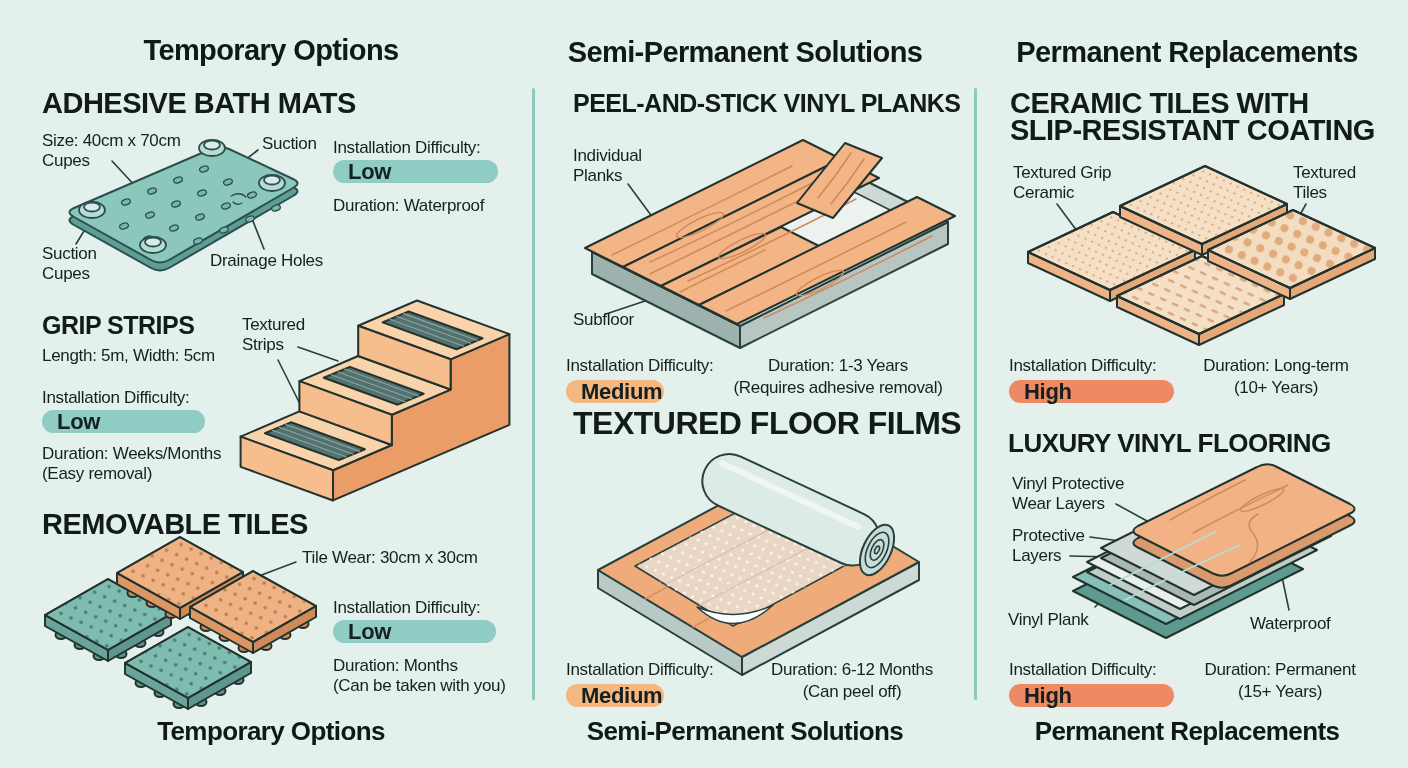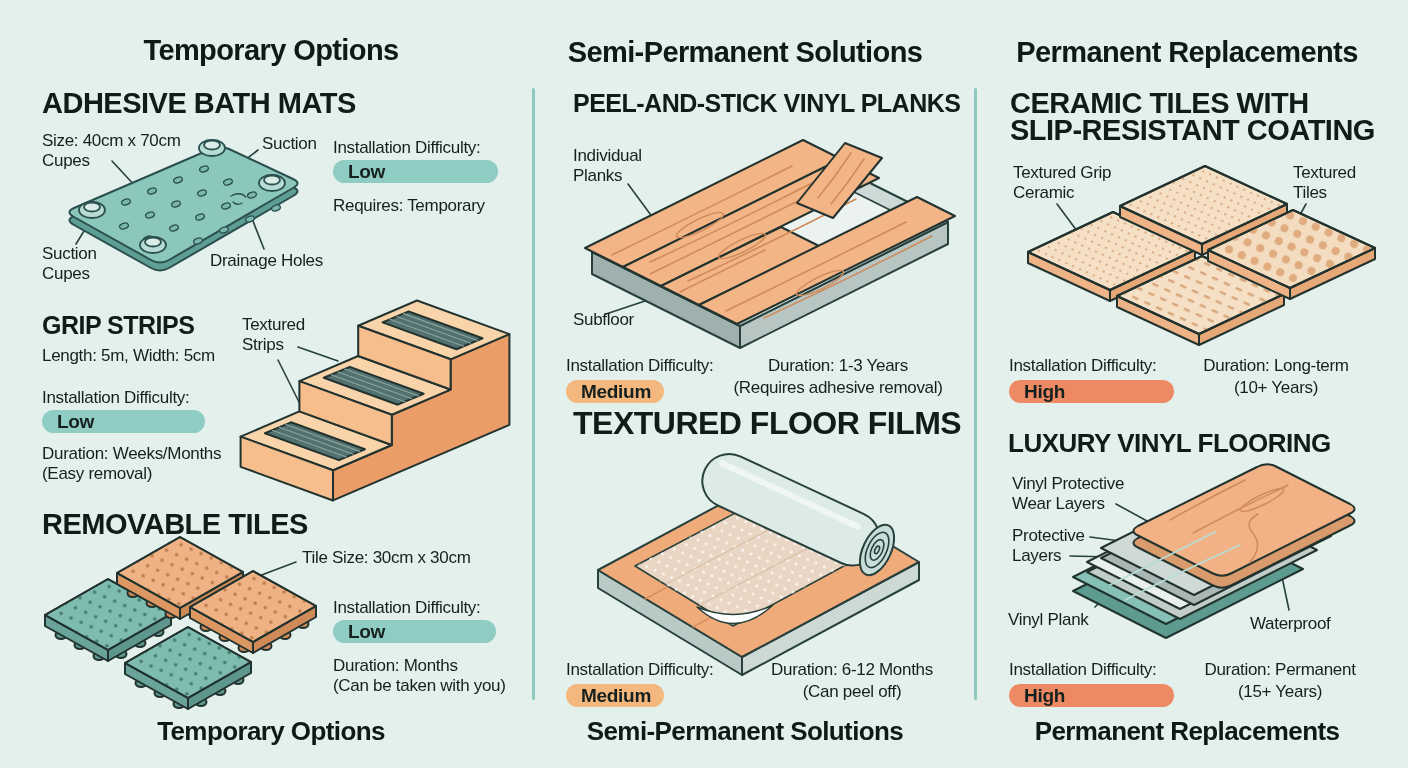--- a/index.html
+++ b/index.html
@@ -5,21 +5,21 @@
   *{margin:0;padding:0;box-sizing:border-box}
   html,body{background:#cfe0db}
   body{font-family:"Liberation Sans","DejaVu Sans",sans-serif}
   .page{position:relative;width:1408px;height:768px;background:var(--background,#e3f0ec);overflow:hidden;color:#16201f}
   .art{position:absolute;left:0;top:0;width:1408px;height:768px}
   .t{position:absolute;font-size:17px;line-height:20px;letter-spacing:-0.3px;white-space:pre-line;color:#16201f}
   .b{font-weight:400}
   .ttl{position:absolute;font-weight:700;font-size:29px;line-height:27px;letter-spacing:-0.5px;white-space:pre-line;color:#101b1a}
   .hdr{position:absolute;font-weight:700;font-size:29px;letter-spacing:-0.6px;text-align:center;color:#0e1918}
   .ftr{position:absolute;font-weight:700;font-size:26px;letter-spacing:-0.6px;text-align:center;color:#0e1918}
-  .pill{position:absolute;height:23px;border-radius:12px;font-weight:700;font-size:19px;line-height:23px;padding-left:15px;letter-spacing:-0.3px;color:#16201f}
+  .pill{position:absolute;height:23px;border-radius:12px;font-weight:700;font-size:22px;line-height:23px;padding-left:15px;letter-spacing:-0.3px;color:#16201f}
   .pill-low{background:var(--low-badge,#8fccc3)}
   .pill-medium{background:var(--medium-badge,#f4b87e)}
   .pill-high{background:var(--high-badge,#ee8a63)}
   .divider{position:absolute;width:3px;background:var(--divider,#8ec8bf);border-radius:2px}
   .ctr{text-align:center}
   .art path,.art ellipse,.art rect,.art line{stroke-linejoin:round;stroke-linecap:round}
   .leader line{stroke:#26403c;stroke-width:1.6}
 </style>
 </head>
 <body>
@@ -280,33 +280,33 @@
 
   <div class="ttl" style="left:42px;top:90px">ADHESIVE BATH MATS</div>
   <div class="t" style="left:42px;top:131px">Size: 40cm x 70cm
 Cupes</div>
   <div class="t" style="left:262px;top:134px">Suction</div>
   <div class="t" style="left:42px;top:244px">Suction
 Cupes</div>
   <div class="t" style="left:210px;top:251px">Drainage Holes</div>
   <div class="t b" style="left:333px;top:138px">Installation Difficulty:</div>
   <div class="pill pill-low" style="left:333px;top:160px;width:165px">Low</div>
-  <div class="t b" style="left:333px;top:196px">Requires: Temporary</div>
+  <div class="t b" style="left:333px;top:196px">Duration: Waterproof</div>
 
   <div class="ttl" style="left:42px;top:312px;font-size:25px">GRIP STRIPS</div>
   <div class="t" style="left:42px;top:346px">Length: 5m, Width: 5cm</div>
   <div class="t" style="left:242px;top:315px">Textured
 Strips</div>
   <div class="t b" style="left:42px;top:388px">Installation Difficulty:</div>
   <div class="pill pill-low" style="left:42px;top:410px;width:163px">Low</div>
   <div class="t b" style="left:42px;top:444px">Duration: Weeks/Months</div>
   <div class="t" style="left:42px;top:464px">(Easy removal)</div>
 
   <div class="ttl" style="left:42px;top:511px">REMOVABLE TILES</div>
-  <div class="t" style="left:302px;top:548px">Tile Size: 30cm x 30cm</div>
+  <div class="t" style="left:302px;top:548px">Tile Wear: 30cm x 30cm</div>
   <div class="t b" style="left:333px;top:598px">Installation Difficulty:</div>
   <div class="pill pill-low" style="left:333px;top:620px;width:163px">Low</div>
   <div class="t b" style="left:333px;top:656px">Duration: Months</div>
   <div class="t" style="left:333px;top:676px">(Can be taken with you)</div>
 
   <div class="ftr" style="left:71px;top:716px;width:400px">Temporary Options</div>
 
   <div class="hdr" style="left:545px;top:36px;width:400px">Semi-Permanent Solutions</div>
 
   <div class="ttl" style="left:573px;top:90px;font-size:25px">PEEL-AND-STICK VINYL PLANKS</div>

